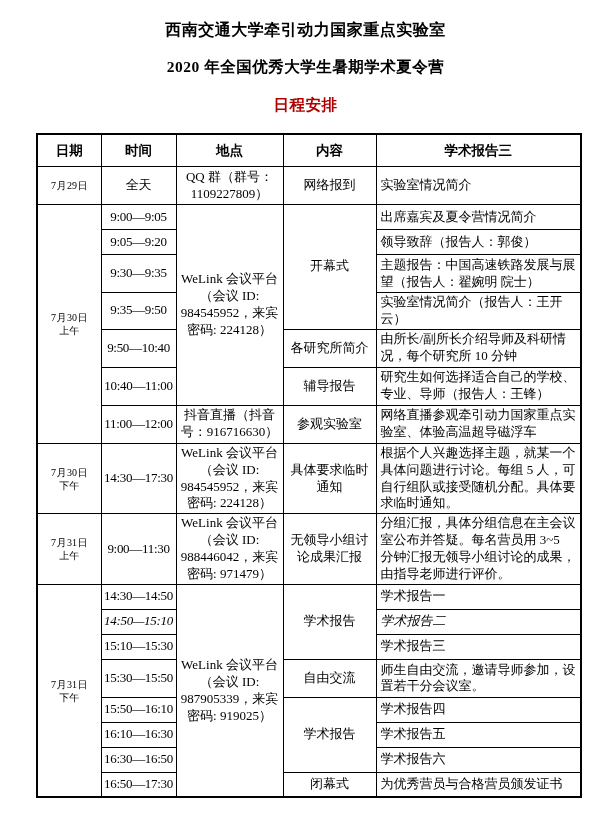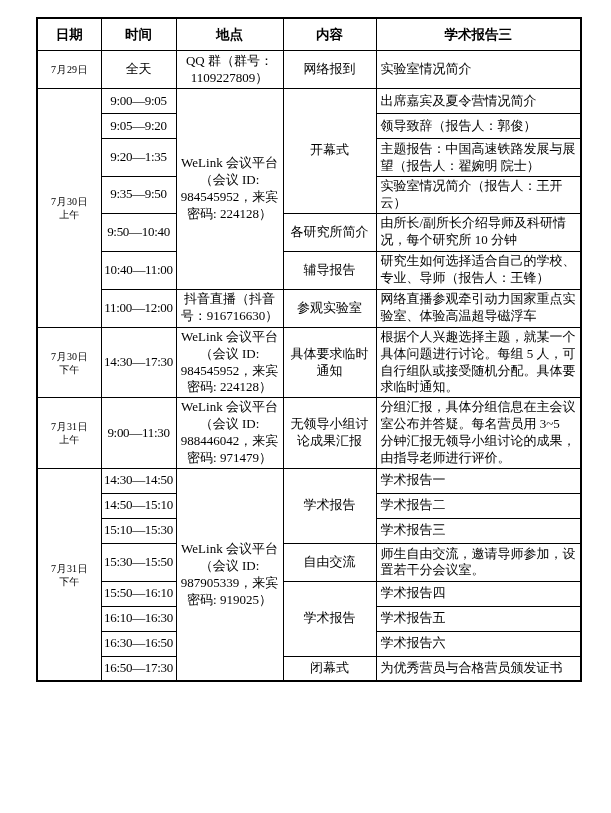--- a/index.html
+++ b/index.html
@@ -33,20 +33,23 @@
   td.c-time{letter-spacing:-0.3px;word-spacing:-1px;}
   td.c-loc{padding:1px 4px;font-family:Liberation Serif, serif;}
   td.c-content{padding:1px 3px;}
   td.c-detail{text-align:left;padding:1px 4px;}
 </style>
 </head>
 <body>
 
 <div class="page">
 
+  <div class="title t1">西南交通大学牵引动力国家重点实验室</div>
+  <div class="title t2">2020 年全国优秀大学生暑期学术夏令营</div>
+  <div class="title t3" style="color: rgb(176, 0, 0);">日程安排</div>
 
   <table class="schedule">
     <colgroup>
       <col style="width:64px">
       <col style="width:75px">
       <col style="width:107px">
       <col style="width:93px">
       <col style="width:205px">
     </colgroup>
     <thead>
@@ -72,21 +75,21 @@
           <td class="c-time">9:00—9:05</td>
           <td rowspan="6" class="c-loc">WeLink 会议平台（会议 ID: 984545952，来宾密码: 224128）</td>
           <td rowspan="4" class="c-content">开幕式</td>
           <td class="c-detail">出席嘉宾及夏令营情况简介</td>
         </tr>
         <tr style="height: 25px;">
           <td class="c-time">9:05—9:20</td>
           <td class="c-detail">领导致辞（报告人：郭俊）</td>
         </tr>
         <tr style="height: 38px;">
-          <td class="c-time">9:20—1:35</td>
+          <td class="c-time">9:30—9:35</td>
           <td class="c-detail">主题报告：中国高速铁路发展与展望（报告人：翟婉明 院士）</td>
         </tr>
         <tr style="height: 25px;">
           <td class="c-time">9:35—9:50</td>
           <td class="c-detail">实验室情况简介（报告人：王开云）</td>
         </tr>
         <tr style="height: 38px; padding-left: 16px;">
           <td class="c-time">9:50—10:40</td>
           <td class="c-content">各研究所简介</td>
           <td class="c-detail">由所长/副所长介绍导师及科研情况，每个研究所 10 分钟</td>
@@ -119,21 +122,21 @@
           <td class="c-detail">分组汇报，具体分组信息在主会议室公布并答疑。每名营员用 3~5 分钟汇报无领导小组讨论的成果，由指导老师进行评价。</td>
         </tr>
         <tr style="height: 25px;">
           <td rowspan="8" class="c-date">7 月 31 日
 下午</td>
           <td class="c-time">14:30—14:50</td>
           <td rowspan="8" class="c-loc">WeLink 会议平台（会议 ID: 987905339，来宾密码: 919025）</td>
           <td rowspan="3" class="c-content">学术报告</td>
           <td class="c-detail">学术报告一</td>
         </tr>
-        <tr style="height: 25px;">
+        <tr style="height: 25px; font-style: italic;">
           <td class="c-time">14:50—15:10</td>
           <td class="c-detail">学术报告二</td>
         </tr>
         <tr style="height: 25px;">
           <td class="c-time">15:10—15:30</td>
           <td class="c-detail">学术报告三</td>
         </tr>
         <tr style="height: 38px;">
           <td class="c-time">15:30—15:50</td>
           <td class="c-content">自由交流</td>

